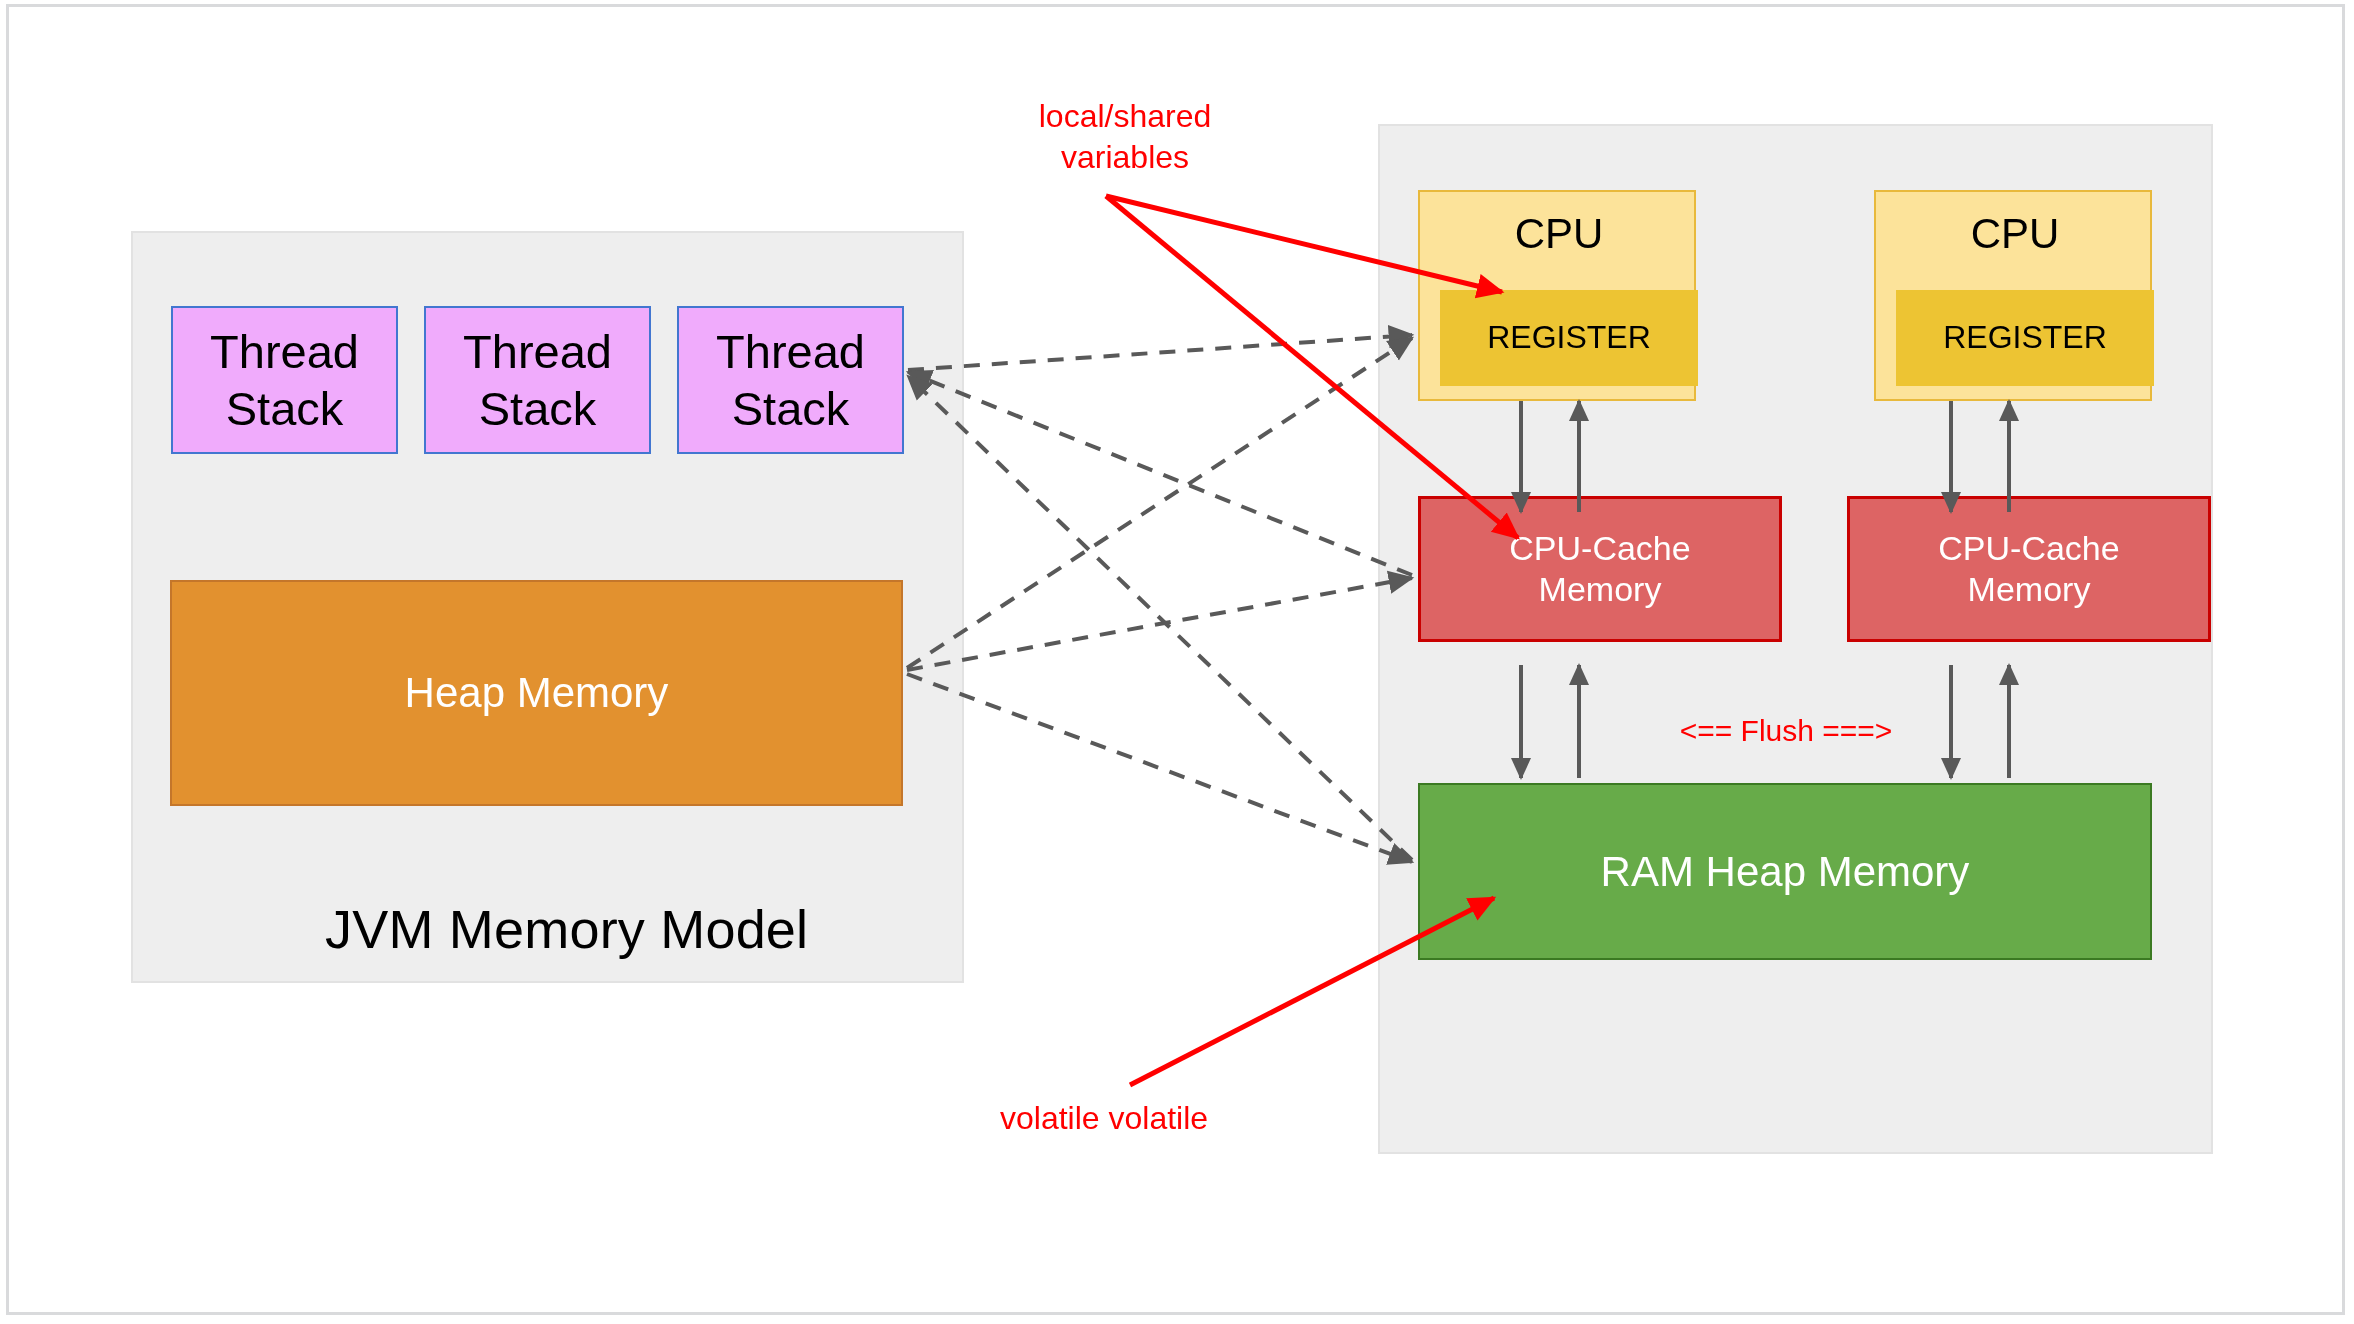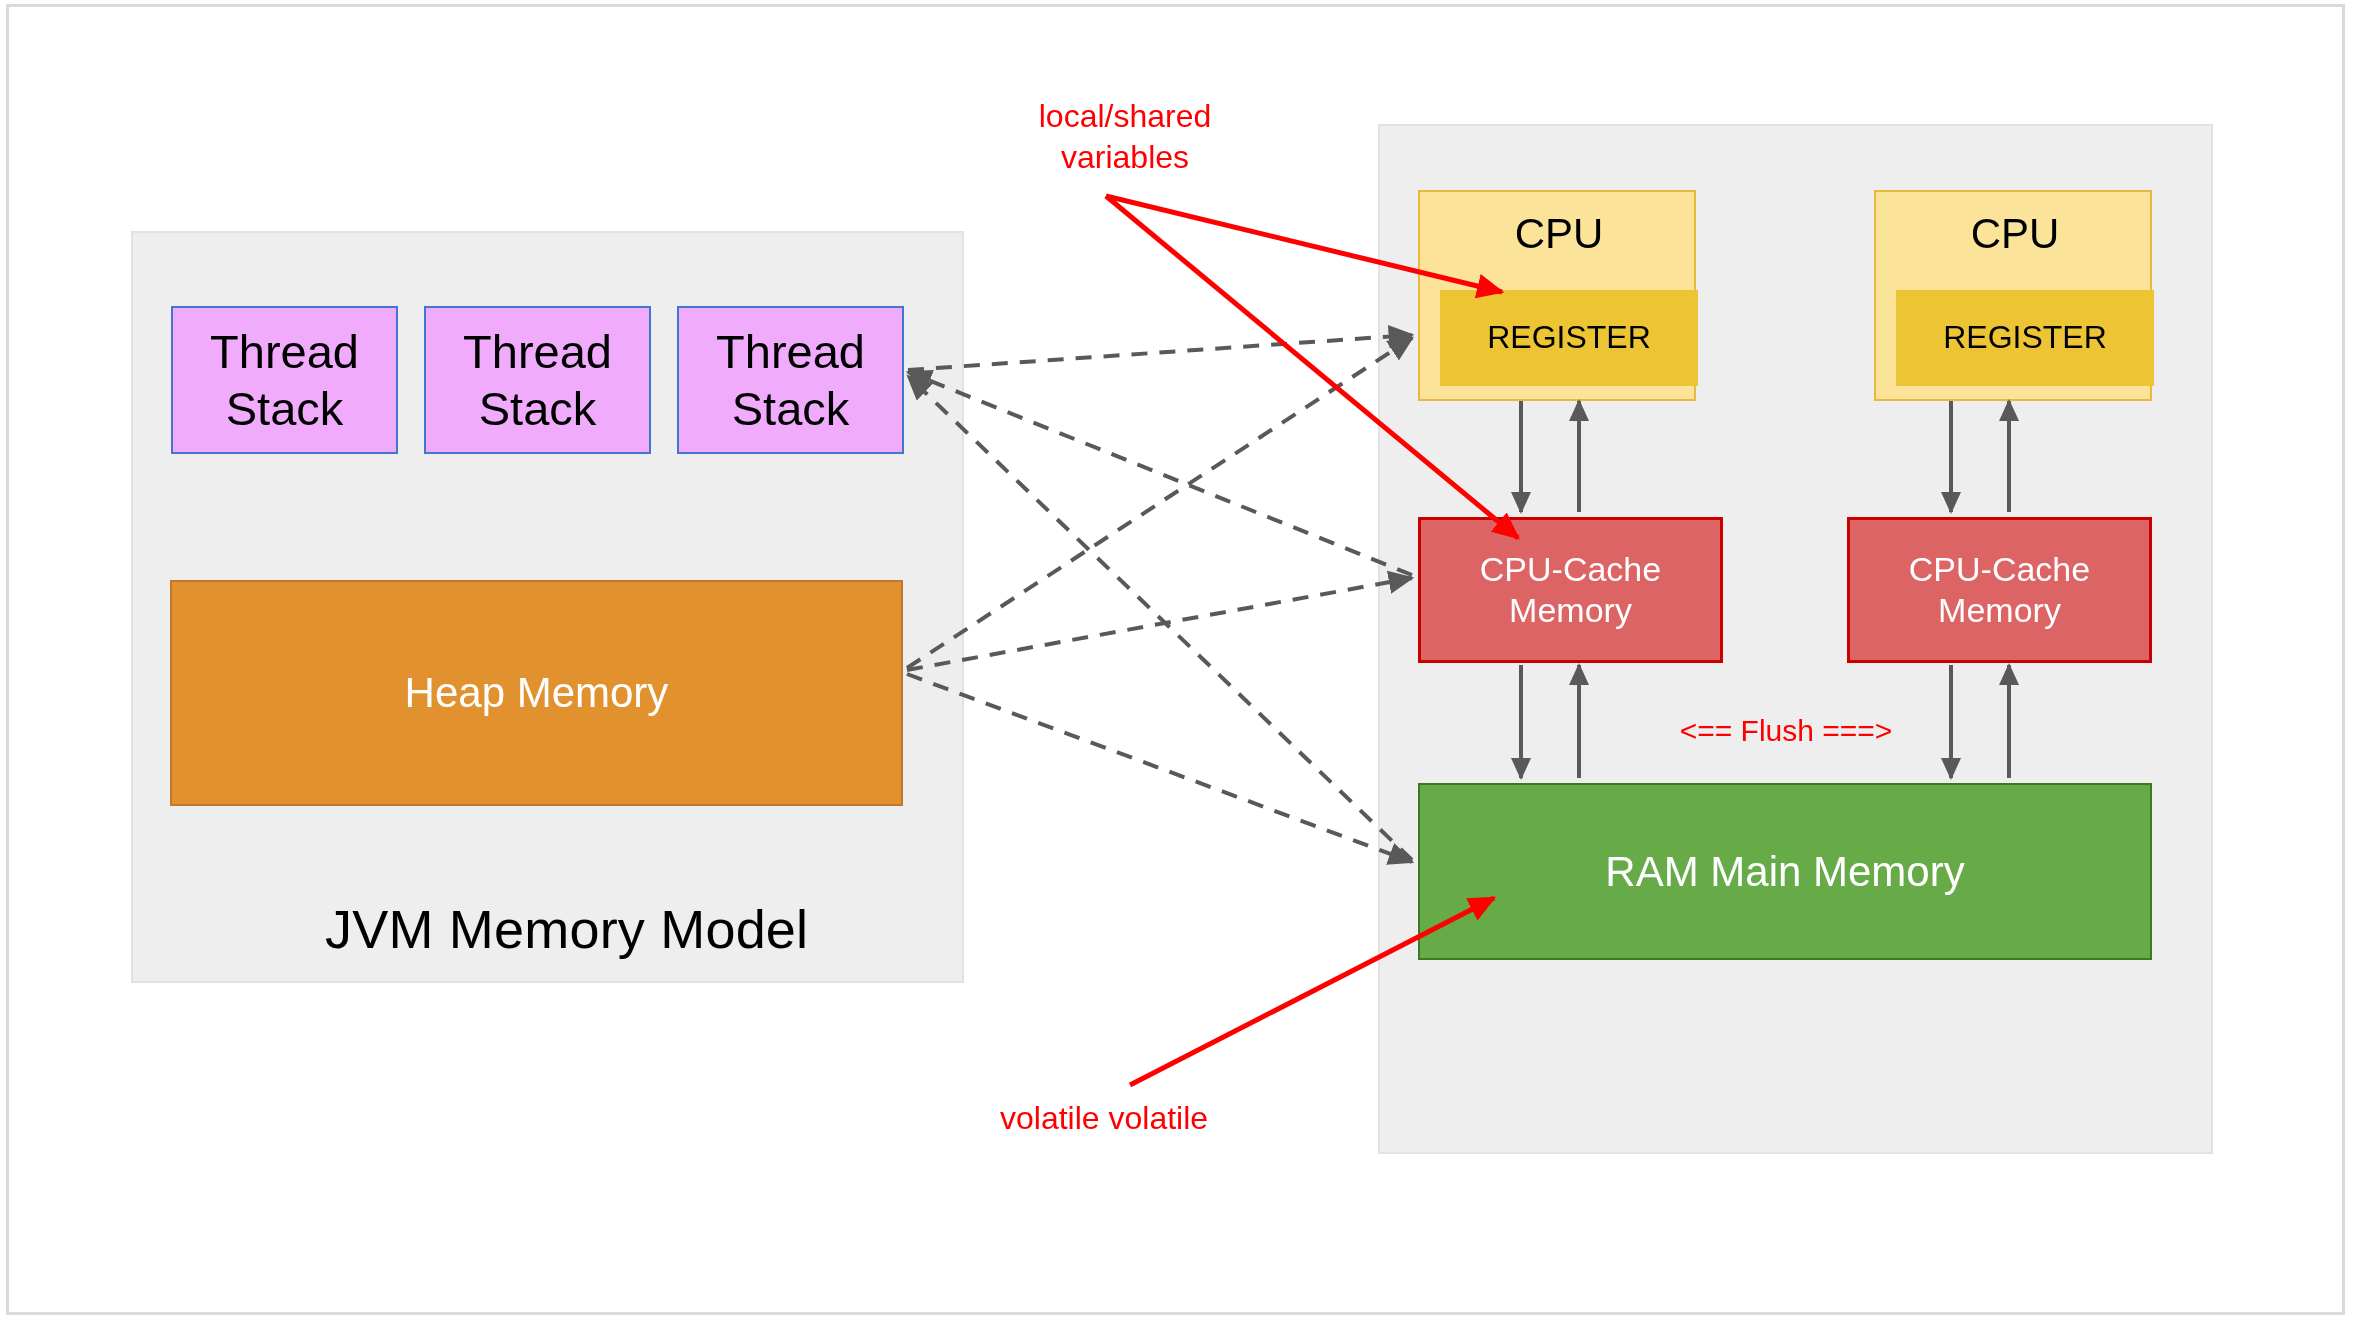--- a/index.html
+++ b/index.html
@@ -127,22 +127,22 @@
     color: #000000;
     font-size: 32px;
     box-sizing: border-box;
   }
   #cpu-box-1 .register-box { left: 20px; width: 258px; }
   #cpu-box-2 .register-box { left: 20px; width: 258px; }
 
   .cache-box {
     background: #dd6464;
     border: 3px solid #c90000;
-    top: 517px;
-    width: 305px;
+    top: 496px;
+    width: 364px;
     height: 146px;
     color: #ffffff;
     font-size: 34px;
   }
   #cache-box-1 { left: 1418px; }
   #cache-box-2 { left: 1847px; }
 
   #ram-main-memory {
     left: 1418px;
     top: 783px;
@@ -222,21 +222,21 @@
     <span class="cpu-label">CPU</span>
     <span class="register-box">REGISTER</span>
   </div>
 
   <div class="node cache-box" id="cache-box-1" style="white-space: pre-line;">CPU-Cache
 Memory</div>
 
   <div class="node cache-box" id="cache-box-2" style="white-space: pre-line;">CPU-Cache
 Memory</div>
 
-  <div class="node" id="ram-main-memory">RAM Main Memory</div>
+  <div class="node" id="ram-main-memory">RAM Heap Memory</div>
 
 
   <div class="annot" id="annot-local-shared" style="white-space: pre-line;">local/shared
 variables</div>
 
   <div class="annot" id="annot-volatile">volatile volatile</div>
 
   <div class="annot" id="annot-flush">&lt;== Flush ===&gt;</div>
 
   <svg class="overlay" viewBox="0 0 2354 1324">

